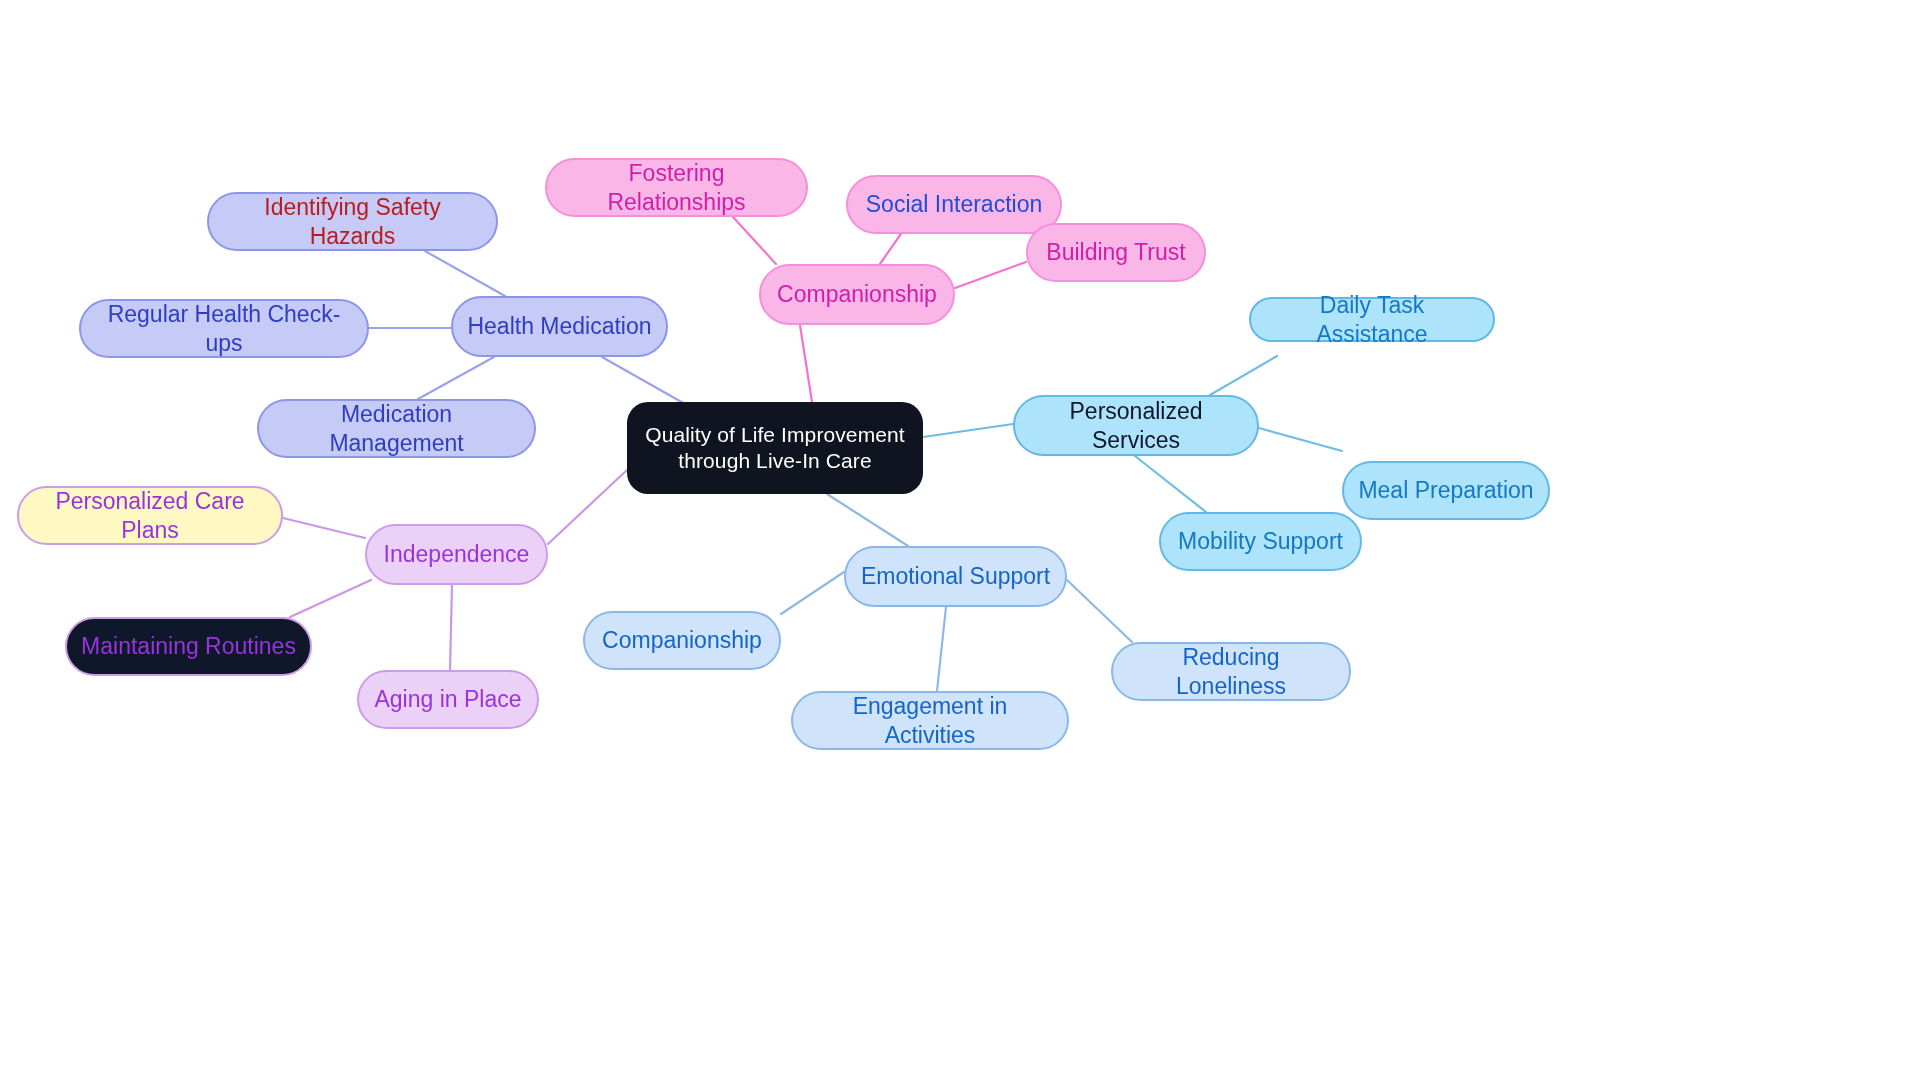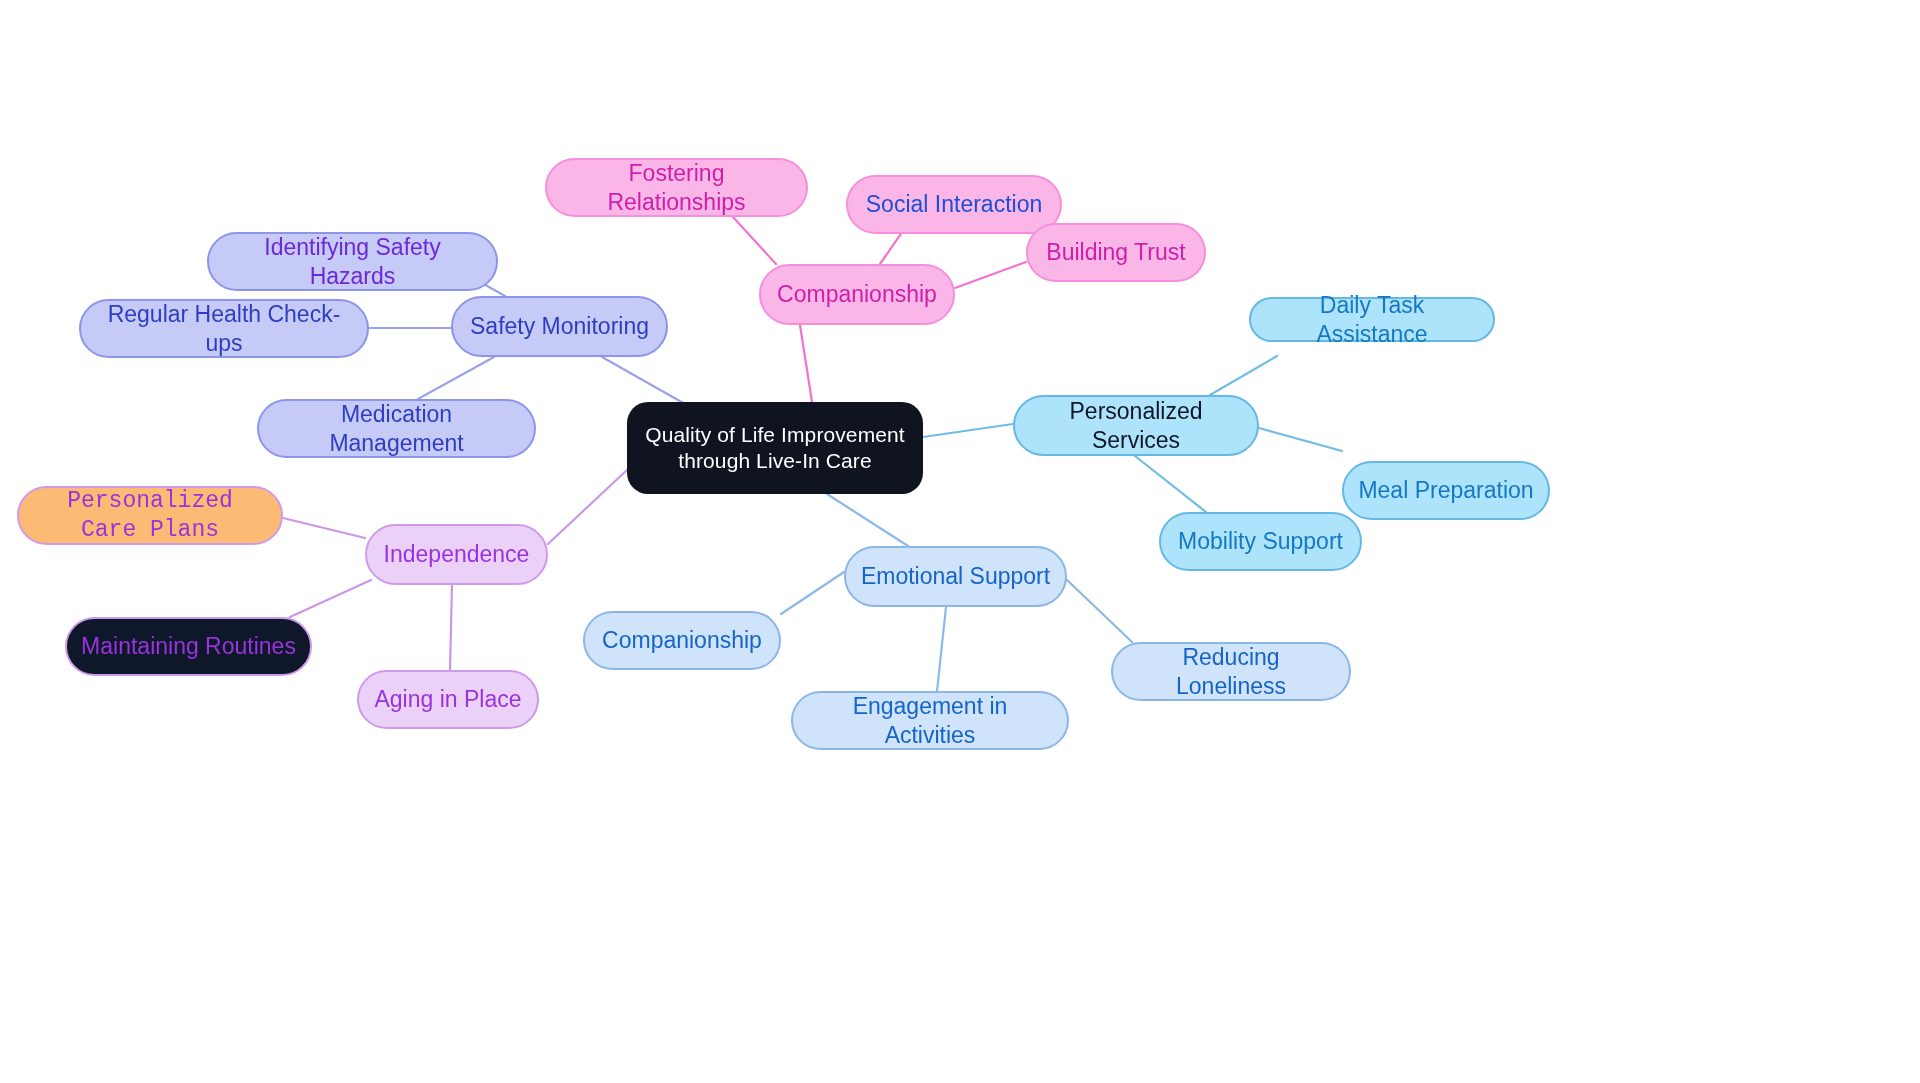--- a/index.html
+++ b/index.html
@@ -71,34 +71,34 @@
       <line x1="844" y1="572" x2="781" y2="614" stroke="#8cb9e6" stroke-width="2.2" stroke-linecap="round"></line>
       <line x1="946" y1="607" x2="937" y2="691" stroke="#8cb9e6" stroke-width="2.2" stroke-linecap="round"></line>
       <line x1="1067" y1="580" x2="1132" y2="642" stroke="#8cb9e6" stroke-width="2.2" stroke-linecap="round"></line>
       <line x1="365" y1="538" x2="283" y2="518" stroke="#cb96e8" stroke-width="2.2" stroke-linecap="round"></line>
       <line x1="371" y1="580" x2="290" y2="617" stroke="#cb96e8" stroke-width="2.2" stroke-linecap="round"></line>
       <line x1="452" y1="585" x2="450" y2="670" stroke="#cb96e8" stroke-width="2.2" stroke-linecap="round"></line>
     </svg>
   <div id="node-layer">
       <div class="node root" style="left: 627px; top: 402px; width: 296px; height: 92px; background: rgb(15, 20, 32); border-color: rgb(15, 20, 32); color: rgb(255, 255, 255); border-radius: 21px;">Quality of Life Improvement
 through Live-In Care</div>
-      <div class="node hub" style="left: 451px; top: 296px; width: 217px; height: 61px; background: rgb(198, 202, 246); border-color: rgb(141, 149, 233); color: rgb(47, 62, 192);">Safety Monitoring</div>
-      <div class="node leaf" style="left: 207px; top: 192px; width: 291px; height: 59px; background: rgb(198, 202, 246); border-color: rgb(141, 149, 233); color: #6d28d9; margin-top: 40px;">Identifying Safety Hazards</div>
+      <div class="node hub" style="left: 451px; top: 296px; width: 217px; height: 61px; background: rgb(198, 202, 246); border-color: rgb(141, 149, 233); color: rgb(47, 62, 192);">Health Medication</div>
+      <div class="node leaf" style="left: 207px; top: 192px; width: 291px; height: 59px; background: rgb(198, 202, 246); border-color: rgb(141, 149, 233); color: #b91c1c;">Identifying Safety Hazards</div>
       <div class="node leaf" style="left: 79px; top: 299px; width: 290px; height: 59px; background: rgb(198, 202, 246); border-color: rgb(141, 149, 233); color: rgb(47, 62, 192);">Regular Health Check-ups</div>
       <div class="node leaf" style="left: 257px; top: 399px; width: 279px; height: 59px; background: rgb(198, 202, 246); border-color: rgb(141, 149, 233); color: rgb(47, 62, 192);">Medication Management</div>
       <div class="node hub" style="left: 759px; top: 264px; width: 196px; height: 61px; background: rgb(251, 182, 232); border-color: rgb(245, 143, 220); color: rgb(207, 31, 168);">Companionship</div>
       <div class="node leaf" style="left: 545px; top: 158px; width: 263px; height: 59px; background: rgb(251, 182, 232); border-color: rgb(245, 143, 220); color: rgb(207, 31, 168);">Fostering Relationships</div>
       <div class="node leaf" style="left: 846px; top: 130px; width: 216px; height: 59px; background: rgb(251, 182, 232); border-color: rgb(245, 143, 220); color: #1d4ed8; margin-top: 45px;">Social Interaction</div>
       <div class="node leaf" style="left: 1026px; top: 223px; width: 180px; height: 59px; background: rgb(251, 182, 232); border-color: rgb(245, 143, 220); color: rgb(207, 31, 168);">Building Trust</div>
       <div class="node hub" style="left: 1013px; top: 395px; width: 246px; height: 61px; background: rgb(173, 227, 251); border-color: rgb(99, 184, 232); color: #0f172a; text-align: center;">Personalized Services</div>
       <div class="node leaf" style="left: 1249px; top: 297px; width: 246px; height: 45px; background: rgb(173, 227, 251); border-color: rgb(99, 184, 232); color: rgb(20, 121, 196);">Daily Task Assistance</div>
       <div class="node leaf" style="left: 1342px; top: 420px; width: 208px; height: 59px; background: rgb(173, 227, 251); border-color: rgb(99, 184, 232); color: rgb(20, 121, 196); margin-top: 41px;">Meal Preparation</div>
       <div class="node leaf" style="left: 1159px; top: 512px; width: 203px; height: 59px; background: rgb(173, 227, 251); border-color: rgb(99, 184, 232); color: rgb(20, 121, 196);">Mobility Support</div>
       <div class="node hub" style="left: 844px; top: 546px; width: 223px; height: 61px; background: rgb(207, 227, 250); border-color: rgb(138, 183, 232); color: rgb(21, 101, 200);">Emotional Support</div>
       <div class="node leaf" style="left: 583px; top: 611px; width: 198px; height: 59px; background: rgb(207, 227, 250); border-color: rgb(138, 183, 232); color: rgb(21, 101, 200);">Companionship</div>
       <div class="node leaf" style="left: 791px; top: 691px; width: 278px; height: 59px; background: rgb(207, 227, 250); border-color: rgb(138, 183, 232); color: rgb(21, 101, 200);">Engagement in Activities</div>
       <div class="node leaf" style="left: 1111px; top: 642px; width: 240px; height: 59px; background: rgb(207, 227, 250); border-color: rgb(138, 183, 232); color: rgb(21, 101, 200);">Reducing Loneliness</div>
       <div class="node hub" style="left: 365px; top: 524px; width: 183px; height: 61px; background: rgb(235, 208, 247); border-color: rgb(206, 155, 236); color: rgb(153, 51, 221);">Independence</div>
-      <div class="node leaf" style="left: 17px; top: 486px; width: 266px; height: 59px; background: #fdba74; border-color: rgb(206, 155, 236); color: rgb(153, 51, 221); font-family: Liberation Mono, monospace;">Personalized Care Plans</div>
+      <div class="node leaf" style="left: 17px; top: 486px; width: 266px; height: 59px; background: #fef9c3; border-color: rgb(206, 155, 236); color: rgb(153, 51, 221);">Personalized Care Plans</div>
       <div class="node leaf" style="left: 65px; top: 617px; width: 247px; height: 59px; background: #0f172a; border-color: rgb(206, 155, 236); color: rgb(153, 51, 221);">Maintaining Routines</div>
       <div class="node leaf" style="left: 357px; top: 670px; width: 182px; height: 59px; background: rgb(235, 208, 247); border-color: rgb(206, 155, 236); color: rgb(153, 51, 221);">Aging in Place</div>
     </div>
 </div>
 
 </body></html>

